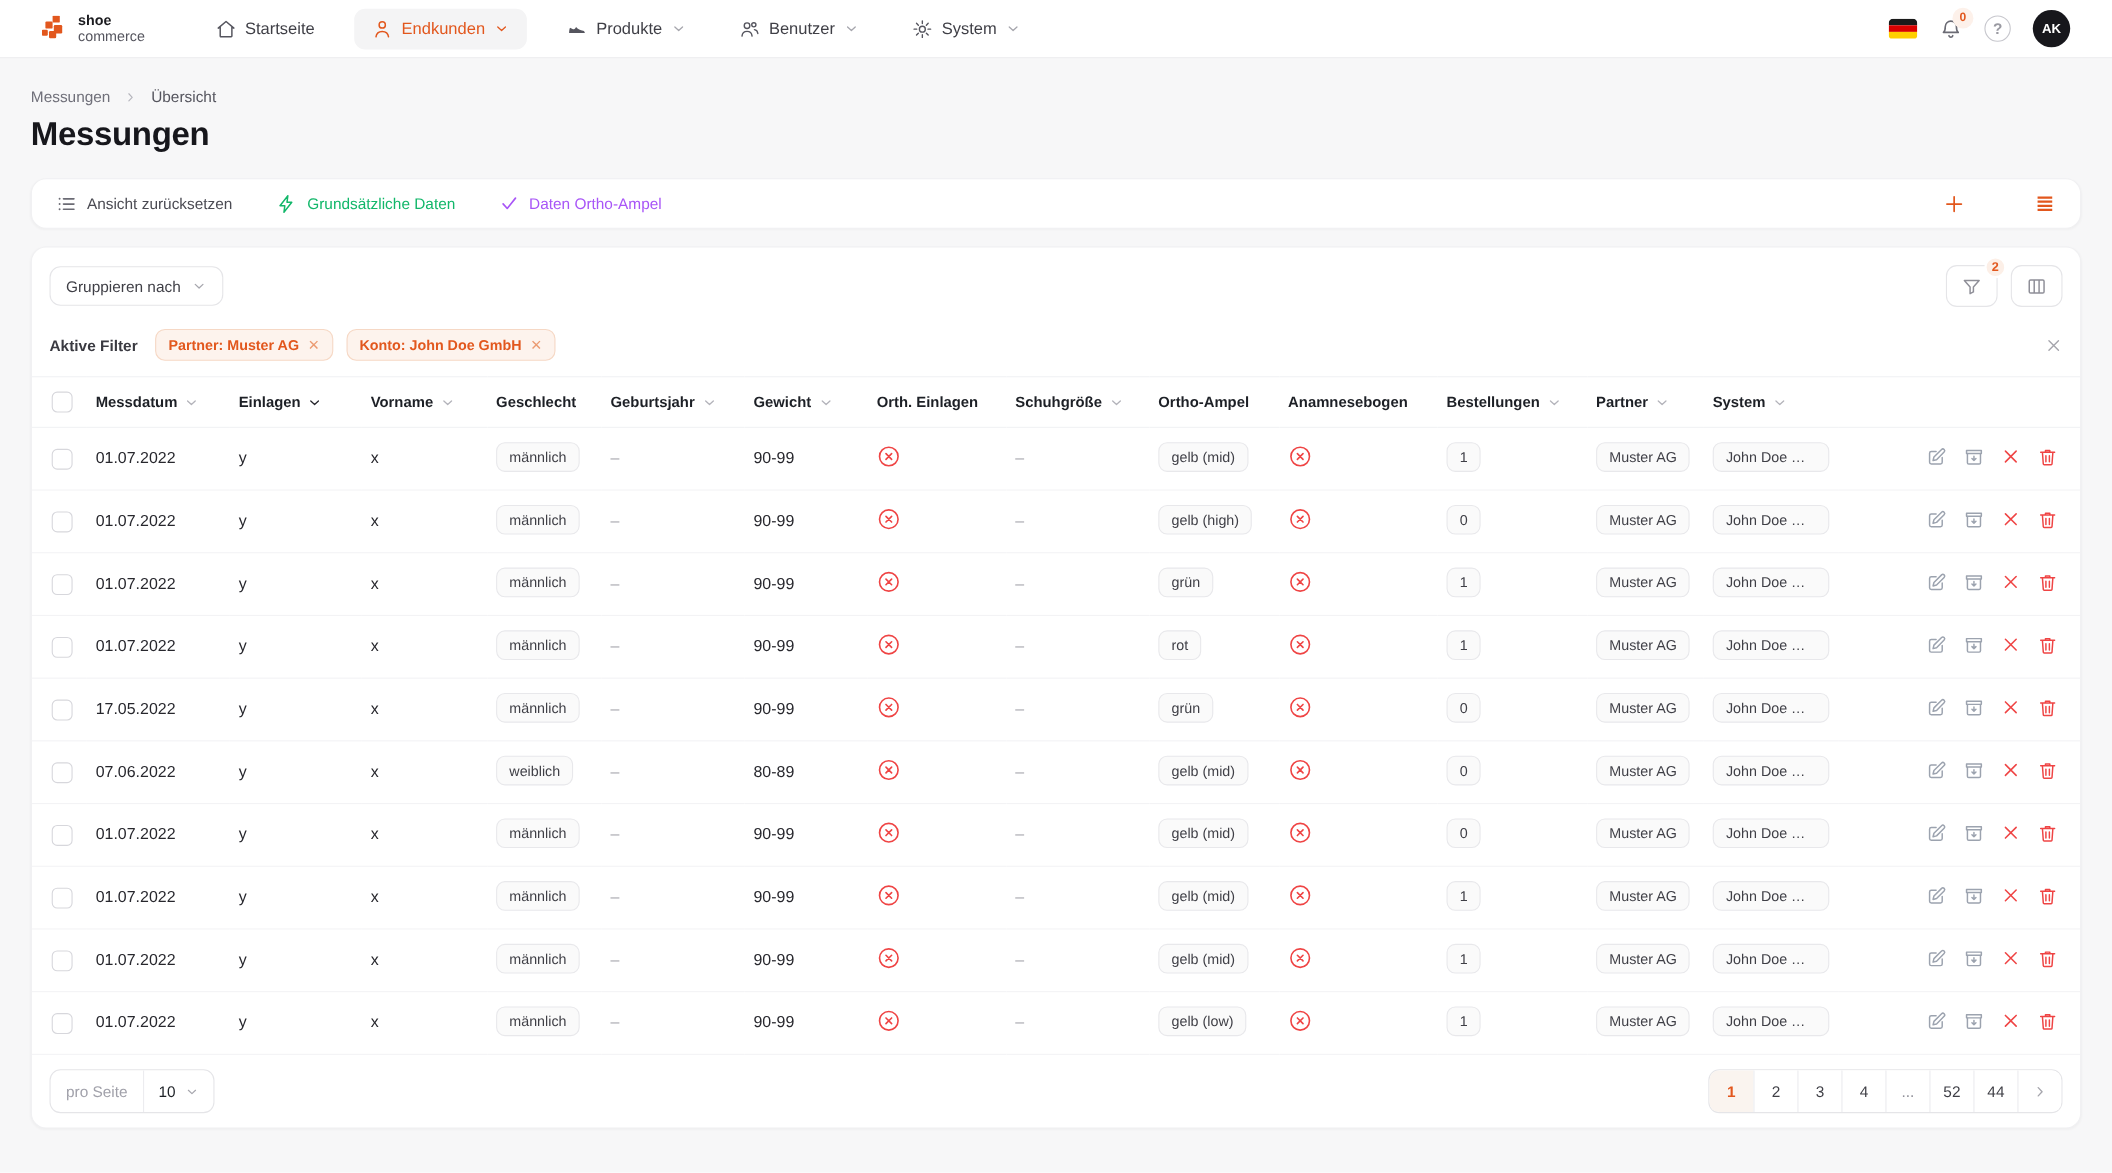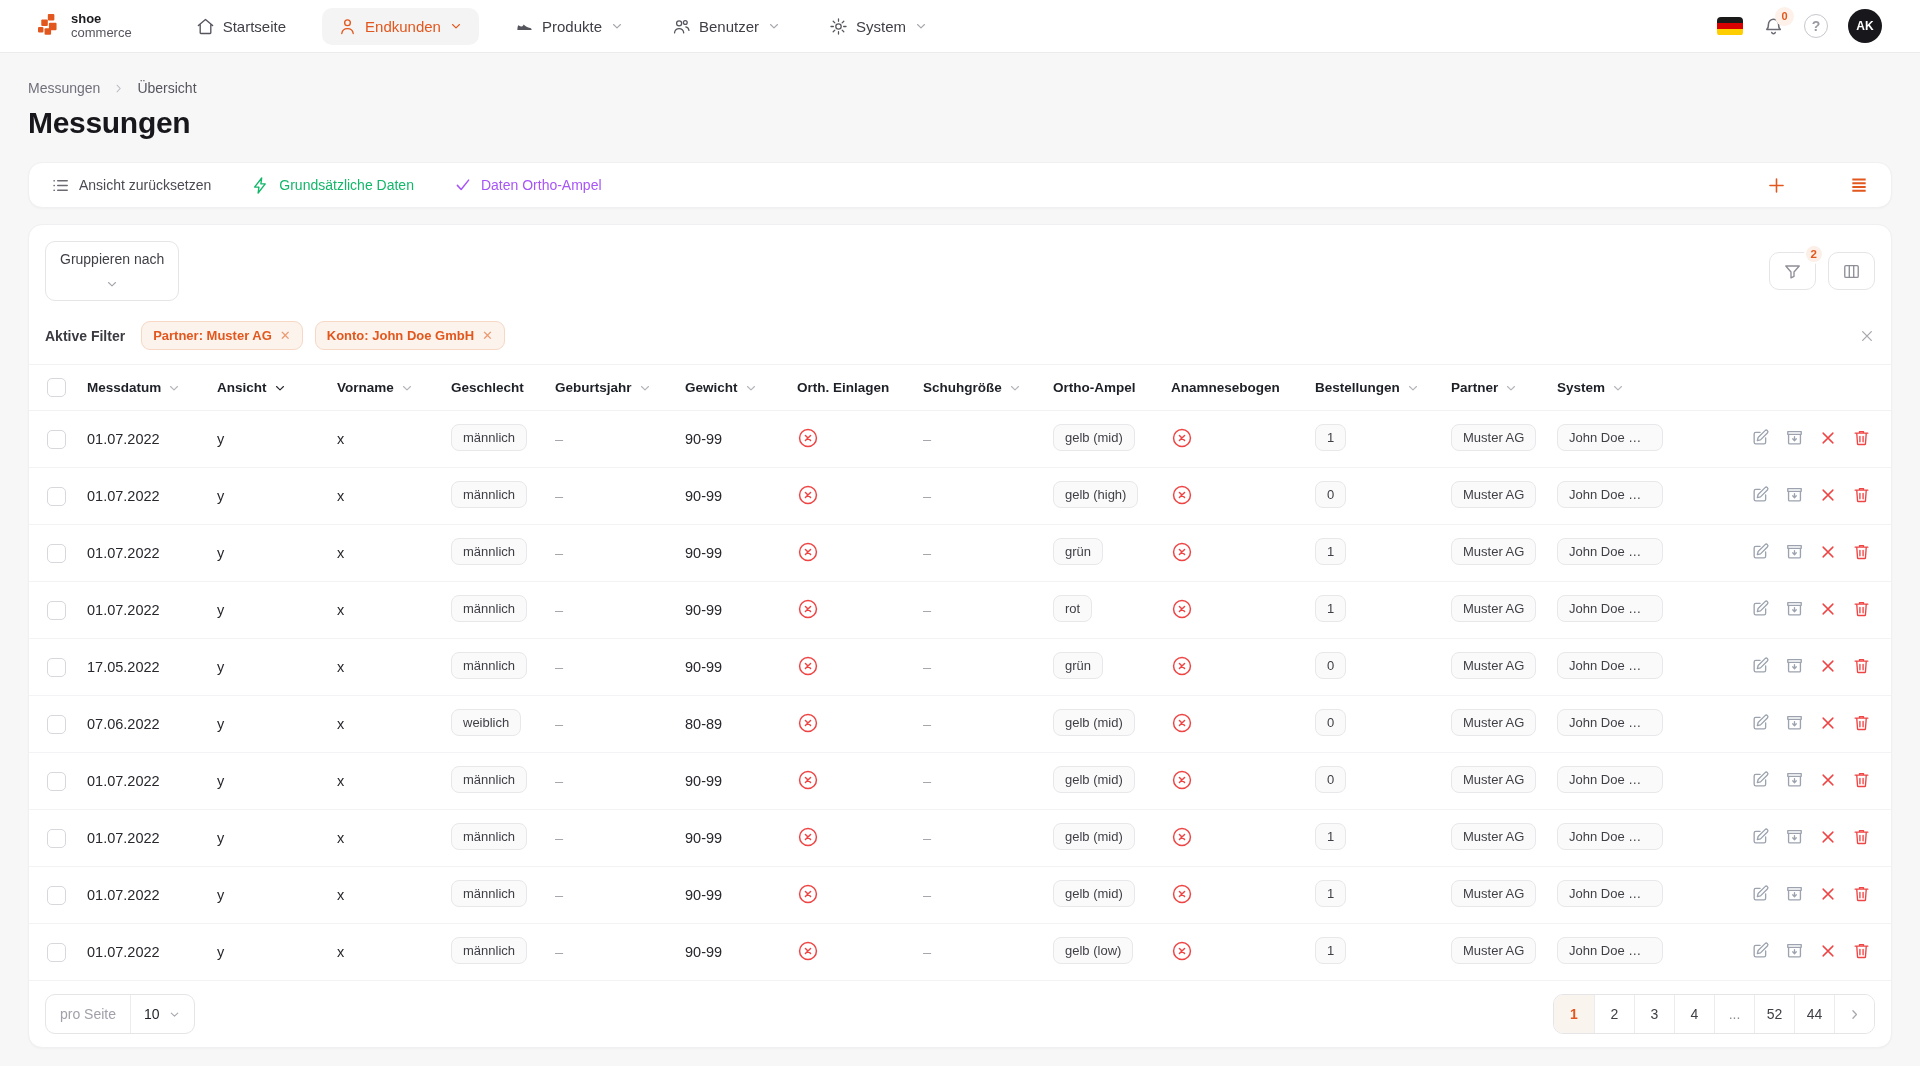--- a/index.html
+++ b/index.html
@@ -69,21 +69,21 @@
   .tb-ortho { color:#a855f7; }
   .toolbar-spacer { flex:1; }
   .tb-icon-btn { color:#e2571d; cursor:pointer; display:flex; }
 
   .table-card { margin-top:16px; }
 
   
   .filter-row { display:flex; align-items:center; padding:16px 16px 14px; gap:14px; }
   .groupby-btn {
     display:flex; align-items:center; gap:10px; border:1px solid #e5e5e8; border-radius:10px;
-    padding:9px 14px; font-size:14px; color:#3f3f46; cursor:pointer; background:#fff;flex-direction:column;
+    padding:9px 14px; font-size:14px; color:#3f3f46; cursor:pointer; background:#fff;
   }
   .groupby-btn .chev { color:#a6a6ad; }
   .filter-row-right { margin-left:auto; display:flex; align-items:center; gap:12px; }
   .search-box {
     display:flex; align-items:center; gap:9px; border:1px solid #e5e5e8; border-radius:10px;
     padding:0 13px; height:38px; width:248px; color:#9ca3af;
   }
   .search-box input {
     border:none; outline:none; font-size:14px; width:100%; color:#3f3f46;
     font-family:"Liberation Sans",sans-serif; background:transparent;
@@ -436,21 +436,21 @@
               <span class="th-inner">
                 <span>Messdatum</span>
                 <svg class="ic chev-s" width="14" height="14">
                   <use href="#i-chev"></use>
                 </svg>
               </span>
             </th>
 
             <th>
               <span class="th-inner">
-                <span>Ansicht</span>
+                <span>Einlagen</span>
                 <svg class="ic chev-s chev-dark" width="14" height="14">
                   <use href="#i-chev"></use>
                 </svg>
               </span>
             </th>
 
             <th>
               <span class="th-inner">
                 <span>Vorname</span>
                 <svg class="ic chev-s" width="14" height="14">

